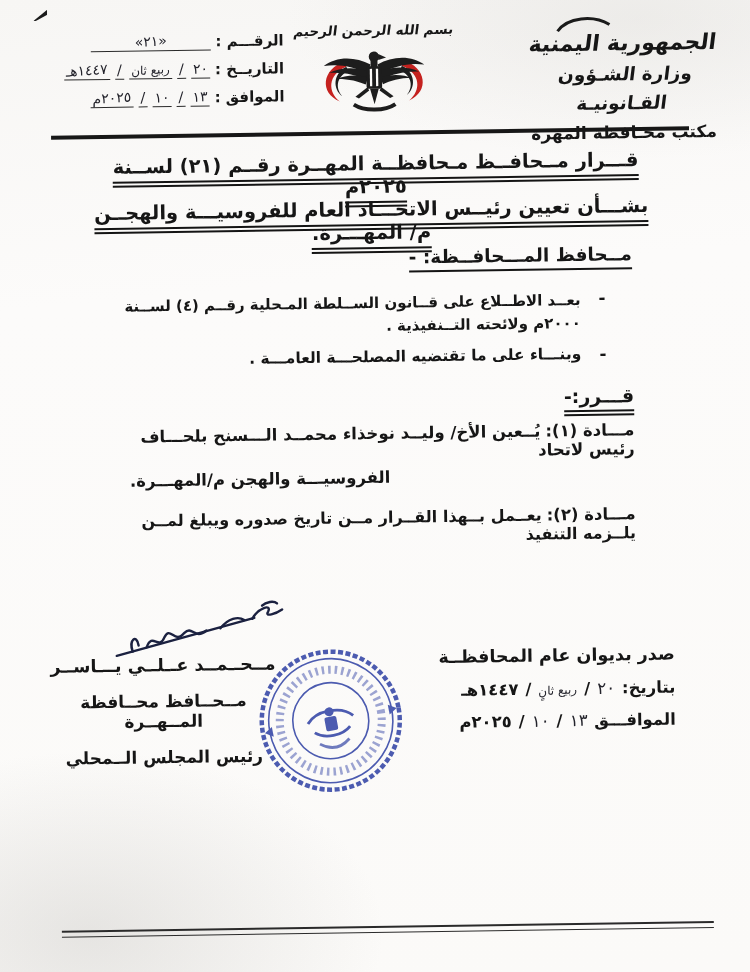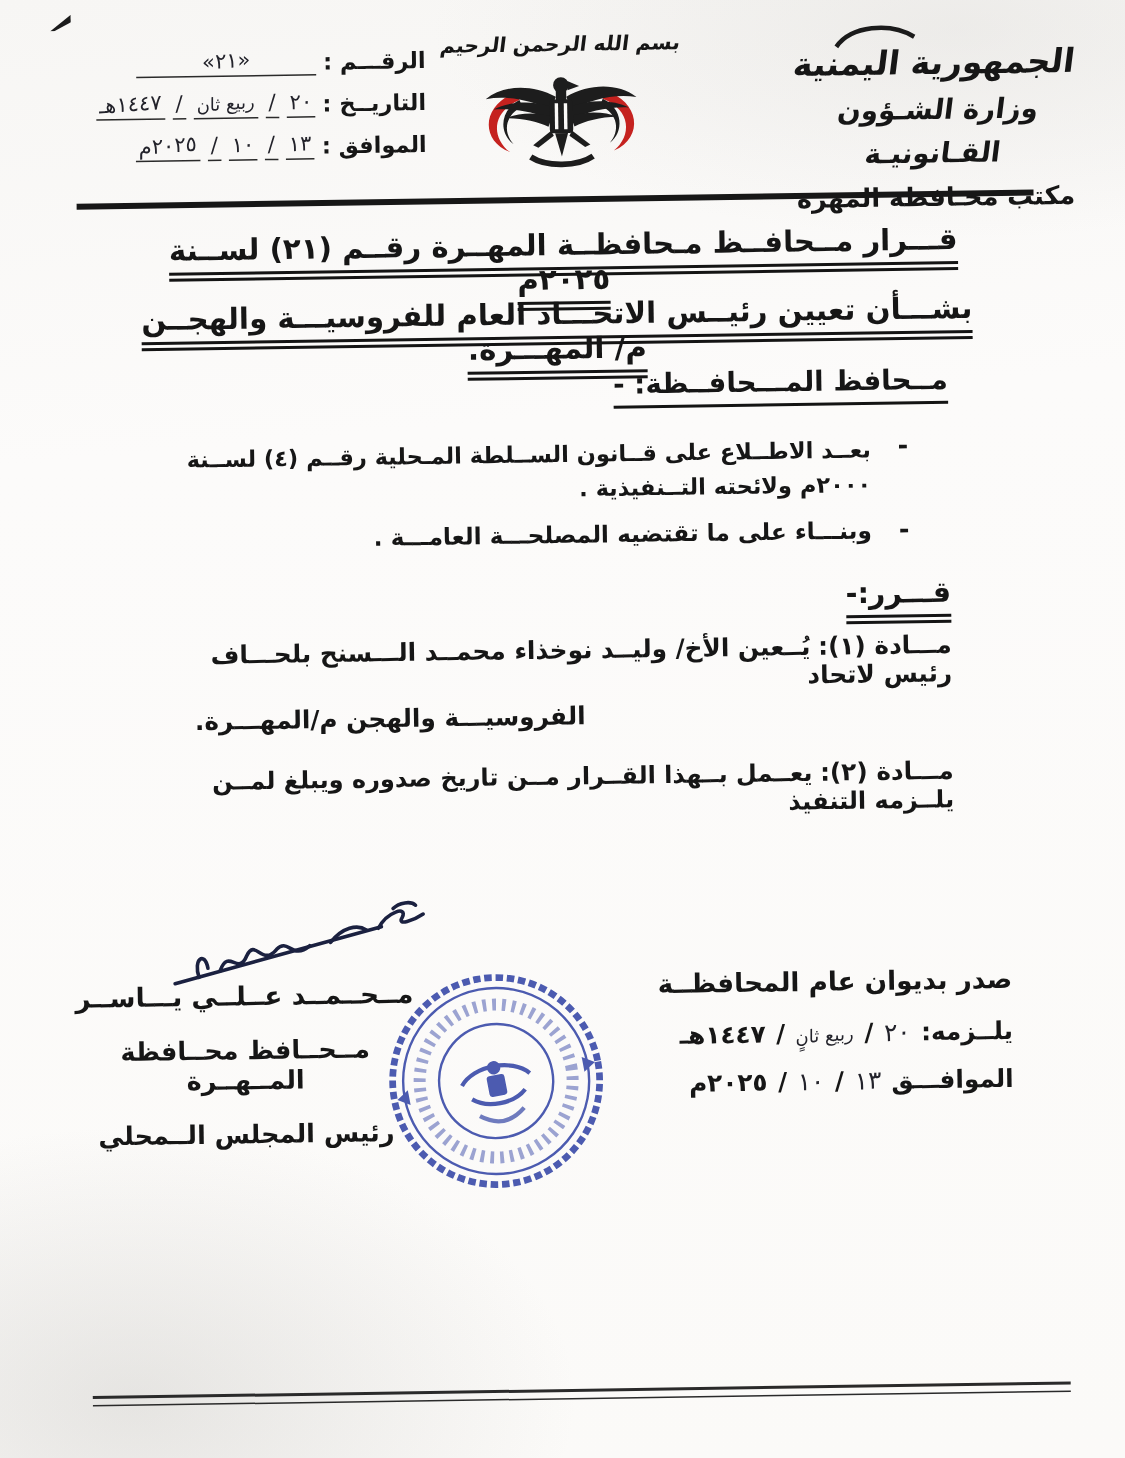--- a/index.html
+++ b/index.html
@@ -162,21 +162,21 @@
     </div>
 
     <div class="abs para" style="right:115px; top:508px; width:540px;">
       <span class="b" style="font-size:16.5px;">مـــادة (٢):</span>
       <span class="b" style="font-size:16px;">يعــمل بــهذا القــرار مــن تاريخ صدوره ويبلغ لمــن يلــزمه التنفيذ</span>
     </div>
 
     <div class="abs" style="right:78px; top:648px; width:270px;">
       <div class="b para" style="font-size:17.5px; margin-bottom:14px;">صدر بديوان عام المحافظــة</div>
       <div class="daterow" style="margin-bottom:13px;">
-        <span class="p">يلــزمه:</span>
+        <span class="p">بتاريخ:</span>
         <span><span class="hand">٢٠</span></span>
         <span class="p">/</span>
         <span><span class="hand hand-sm">ربيع ثانٍ</span></span>
         <span class="p">/</span>
         <span class="p">١٤٤٧هـ</span>
       </div>
       <div class="daterow">
         <span class="p">الموافـــق</span>
         <span><span class="hand">١٣</span></span>
         <span class="p">/</span>

